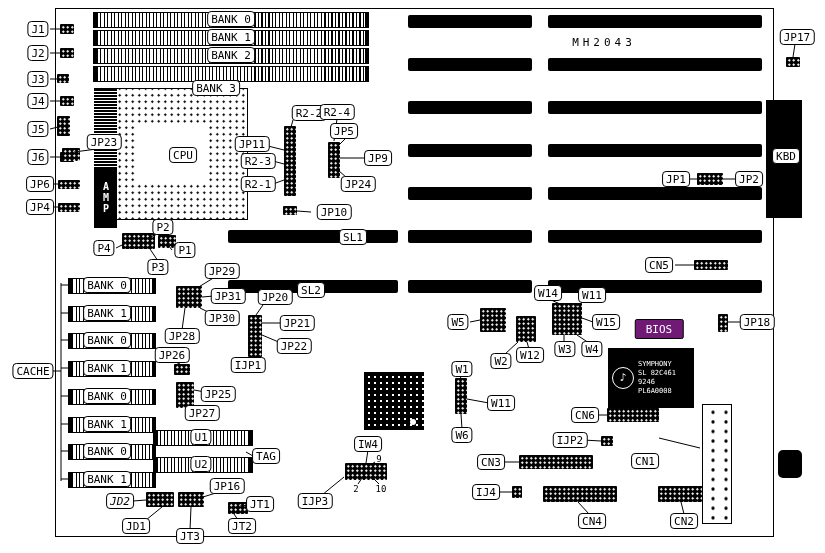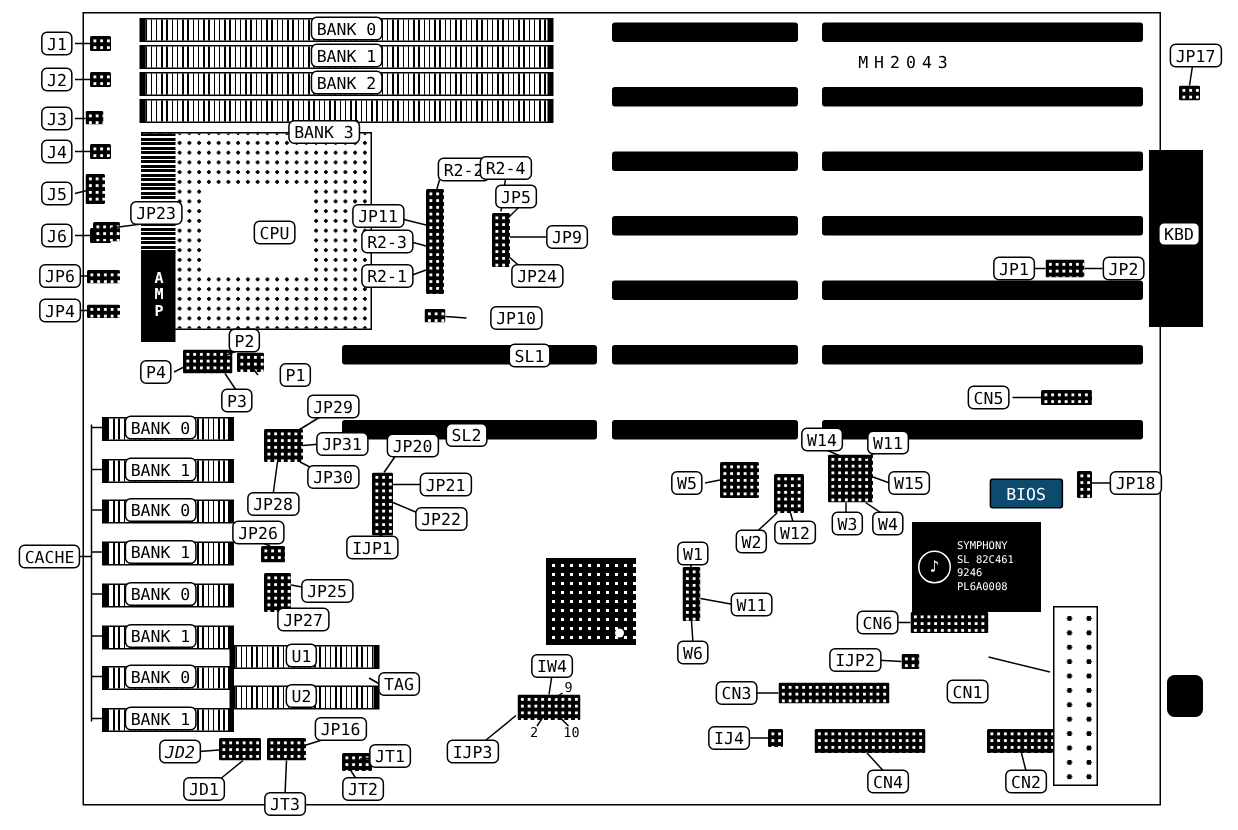--- a/index.html
+++ b/index.html
@@ -36,21 +36,21 @@
                  background-image:radial-gradient(circle,#000 1.6px,transparent 1.8px);
                  background-size:13px 9.6px; background-position:3.5px 2.5px; }
   .blk.tri     { background:#000; clip-path:polygon(0 0,100% 0,50% 100%); z-index:3; }
 
   .lbl { position:absolute; transform:translate(-50%,-50%); background:#fff;
          border:1px solid #000; border-radius:4px; padding:1px 3px 0;
          font-size:11px; line-height:13px; white-space:pre; z-index:6; text-align:center; }
   .lbl.plain  { background:none; border:none; padding:0; }
   .lbl.spaced { letter-spacing:4px; }
   .lbl.small  { font-size:9px; line-height:10px; }
-  .lbl.inverse{ background:#0c4a6e; color:#fff; padding:3px 10px 2px; border-radius:2px;margin-left:25px; }
+  .lbl.inverse{ background:#701a75; color:#fff; padding:3px 10px 2px; border-radius:2px; }
   .lbl.amp    { background:none; border:none; color:#fff; font-size:10px; line-height:11px;
                 font-weight:bold; padding:0; }
 
   #symphony { position:absolute; left:608px; top:348px; width:86px; height:60px;
               background:#000; color:#fff; z-index:3; display:flex; align-items:center;
               gap:4px; padding:3px 4px; box-sizing:border-box; }
   #symphony .sym-logo { width:20px; height:20px; border:1px solid #fff; border-radius:50%;
               flex:0 0 auto; display:flex; align-items:center; justify-content:center;
               font-size:11px; line-height:20px; }
   #symphony .sym-text { font-size:7px; line-height:9px; white-space:nowrap; }
@@ -247,26 +247,26 @@
 M
 P</div>
     <div class="lbl" style="left: 293px; top: 113px; margin-left: 16px;">R2-2</div>
     <div class="lbl" style="left: 337px; top: 112px;">R2-4</div>
     <div class="lbl" style="left: 344px; top: 131px;">JP5</div>
     <div class="lbl" style="left: 252px; top: 144px;">JP11</div>
     <div class="lbl" style="left: 258px; top: 161px;">R2-3</div>
     <div class="lbl" style="left: 378px; top: 158px;">JP9</div>
     <div class="lbl" style="left: 258px; top: 184px;">R2-1</div>
     <div class="lbl" style="left: 358px; top: 184px;">JP24</div>
-    <div class="lbl" style="left: 344px; top: 212px;">JP10</div>
+    <div class="lbl" style="left: 334px; top: 212px;">JP10</div>
     <div class="lbl" style="left: 676px; top: 179px;">JP1</div>
     <div class="lbl" style="left: 749px; top: 179px;">JP2</div>
     <div class="lbl" style="left: 163px; top: 227px;">P2</div>
     <div class="lbl" style="left: 104px; top: 248px;">P4</div>
-    <div class="lbl" style="left: 185px; top: 250px; margin-left: 12px;">P1</div>
+    <div class="lbl" style="left: 185px; top: 250px;">P1</div>
     <div class="lbl" style="left: 158px; top: 267px;">P3</div>
     <div class="lbl" style="left: 311px; top: 237px; margin-left: 42px;">SL1</div>
     <div class="lbl" style="left: 311px; top: 290px;">SL2</div>
     <div class="lbl" style="left: 659px; top: 265px;">CN5</div>
     <div class="lbl" style="left: 33px; top: 371px;">CACHE</div>
     <div class="lbl" style="left: 107px; top: 285px;">BANK 0</div>
     <div class="lbl" style="left: 107px; top: 313px;">BANK 1</div>
     <div class="lbl" style="left: 107px; top: 340px;">BANK 0</div>
     <div class="lbl" style="left: 107px; top: 368px;">BANK 1</div>
     <div class="lbl" style="left: 107px; top: 396px;">BANK 0</div>

